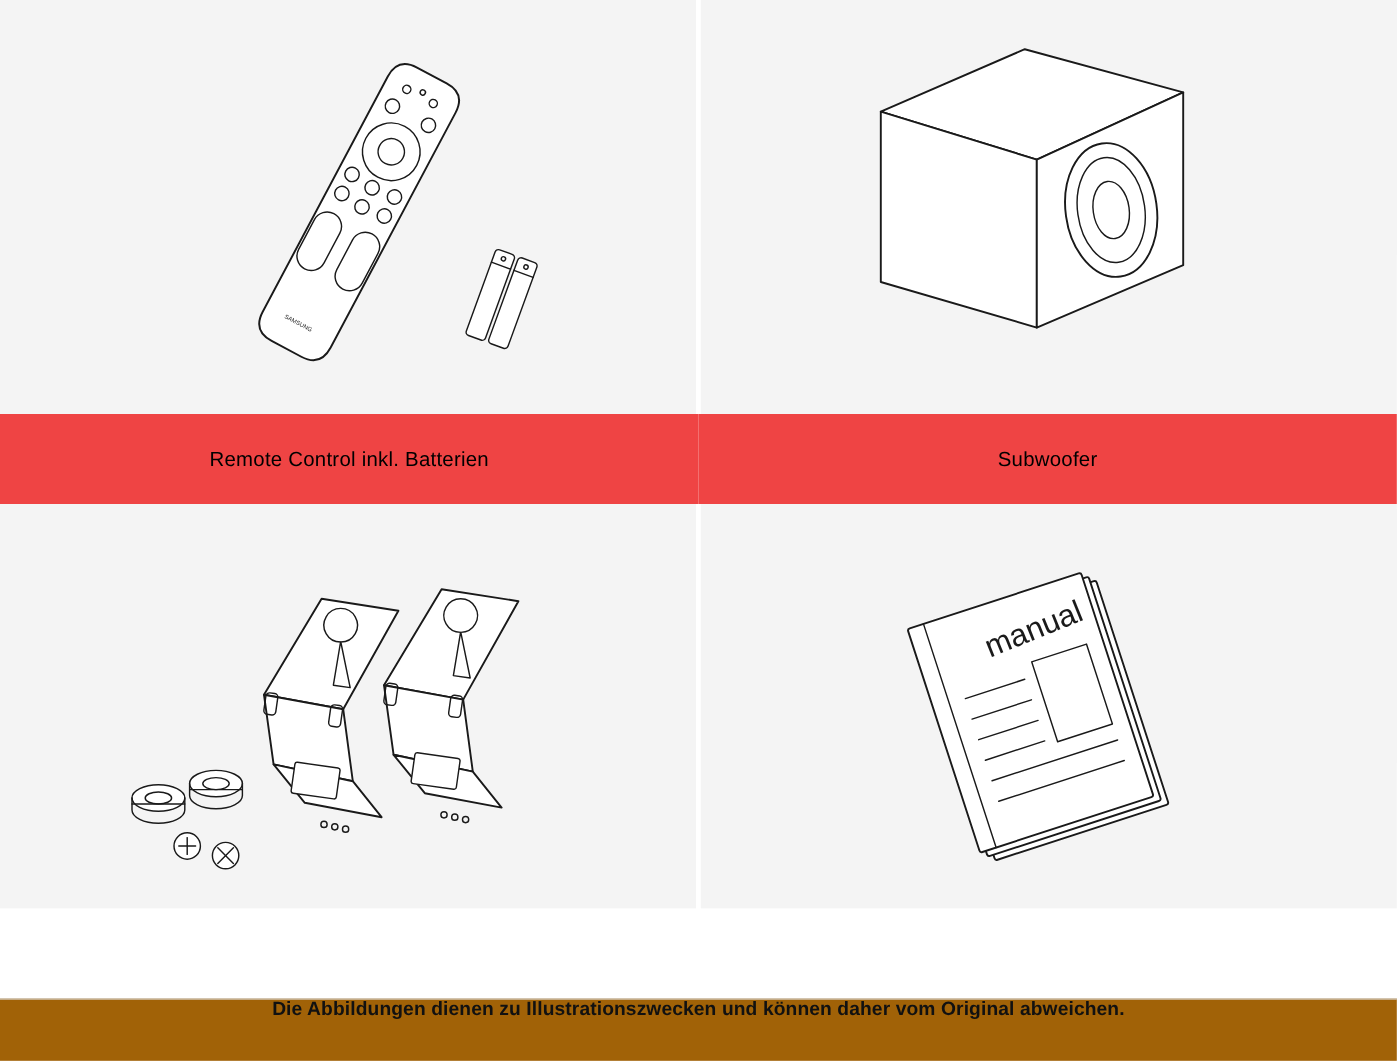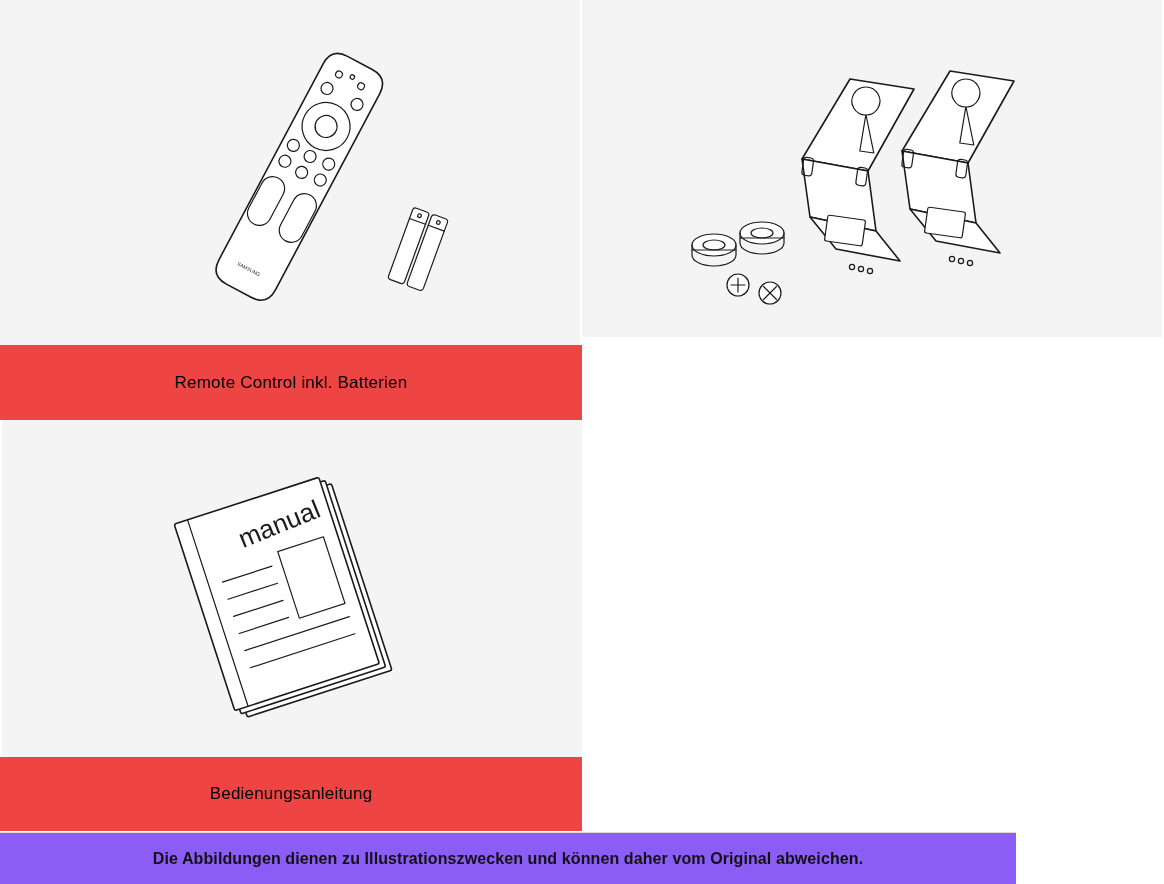--- a/index.html
+++ b/index.html
@@ -52,28 +52,28 @@
     letter-spacing: 0.2px;
     color: #000;
     background: #ef4444;
   }
   .row2 .figure { height: 337px; }
   .row2 .caption { height: 74px; }
   .footer {
     position: absolute;
     left: 0;
     bottom: 0;
-    width: 1016px;
+    width: 1164px;
     height: 52px;
     display: flex;
-    align-items: center;
+    align-items: flex-start;
     justify-content: center;
     border-top: 1px solid #dcdcdc;
     box-sizing: border-box;
-    background: #8b5cf6;
+    background: #a16207;
   }
   .footer-text {
     font-size: 16px;
     font-weight: bold;
     color: #111;
     letter-spacing: 0.1px;
   }
   svg { display: block; }
   .ln {
     fill: none;
@@ -158,20 +158,37 @@
             <circle class="ln-thin" cx="324.5" cy="192" r="1.8"></circle>
             <rect class="fill-w-thin" x="336" y="186" width="17" height="76" rx="3"></rect>
             <line class="ln-thin" x1="336" y1="198" x2="353" y2="198"></line>
             <circle class="ln-thin" cx="344.5" cy="192" r="1.8"></circle>
           </g>
         </svg>
       </div>
       <div class="caption">Remote Control  inkl. Batterien</div>
     </div>
 
+    <div class="cell right">
+      <div class="figure">
+        <svg width="320" height="280" viewBox="0 0 320 280">
+
+          <path class="fill-w" d="M20 60 L140 8 L272 44 L150 100 Z"></path>
+
+          <path class="fill-w" d="M20 60 L150 100 L150 240 L20 202 Z"></path>
+
+          <path class="fill-w" d="M150 100 L272 44 L272 188 L150 240 Z"></path>
+
+          <ellipse class="ln" cx="212" cy="142" rx="38" ry="56" transform="rotate(-8 212 142)"></ellipse>
+          <ellipse class="ln-thin" cx="212" cy="142" rx="28" ry="44" transform="rotate(-8 212 142)"></ellipse>
+          <ellipse class="ln-thin" cx="212" cy="142" rx="15" ry="24" transform="rotate(-8 212 142)"></ellipse>
+        </svg>
+      </div>
+      <div class="caption">Subwoofer</div>
+    </div>
 
     <div class="cell left row2">
       <div class="figure">
         <svg width="440" height="300" viewBox="0 0 440 300">
 
           <g>
             <path class="fill-w" d="M150 140 L198 60 L262 70 L216 152 Z"></path>
             <path class="fill-w" d="M150 140 L216 152 L224 212 L158 198 Z"></path>
             <path class="fill-w" d="M158 198 L224 212 L248 242 L184 230 Z"></path>
 
@@ -240,21 +257,20 @@
 
             <line class="ln-thin" x1="86" y1="122" x2="138" y2="122"></line>
             <line class="ln-thin" x1="86" y1="140" x2="138" y2="140"></line>
             <line class="ln-thin" x1="86" y1="158" x2="138" y2="158"></line>
             <line class="ln-thin" x1="86" y1="176" x2="138" y2="176"></line>
             <line class="ln-thin" x1="86" y1="194" x2="196" y2="194"></line>
             <line class="ln-thin" x1="86" y1="212" x2="196" y2="212"></line>
           </g>
         </svg>
       </div>
-      <div class="caption">Bedienungsanleitung</div>
     </div>
 
   </div>
 
   <div class="footer">
     <span class="footer-text">Die Abbildungen dienen zu Illustrationszwecken und können daher vom Original abweichen.</span>
   </div>
 
 </div>
 

